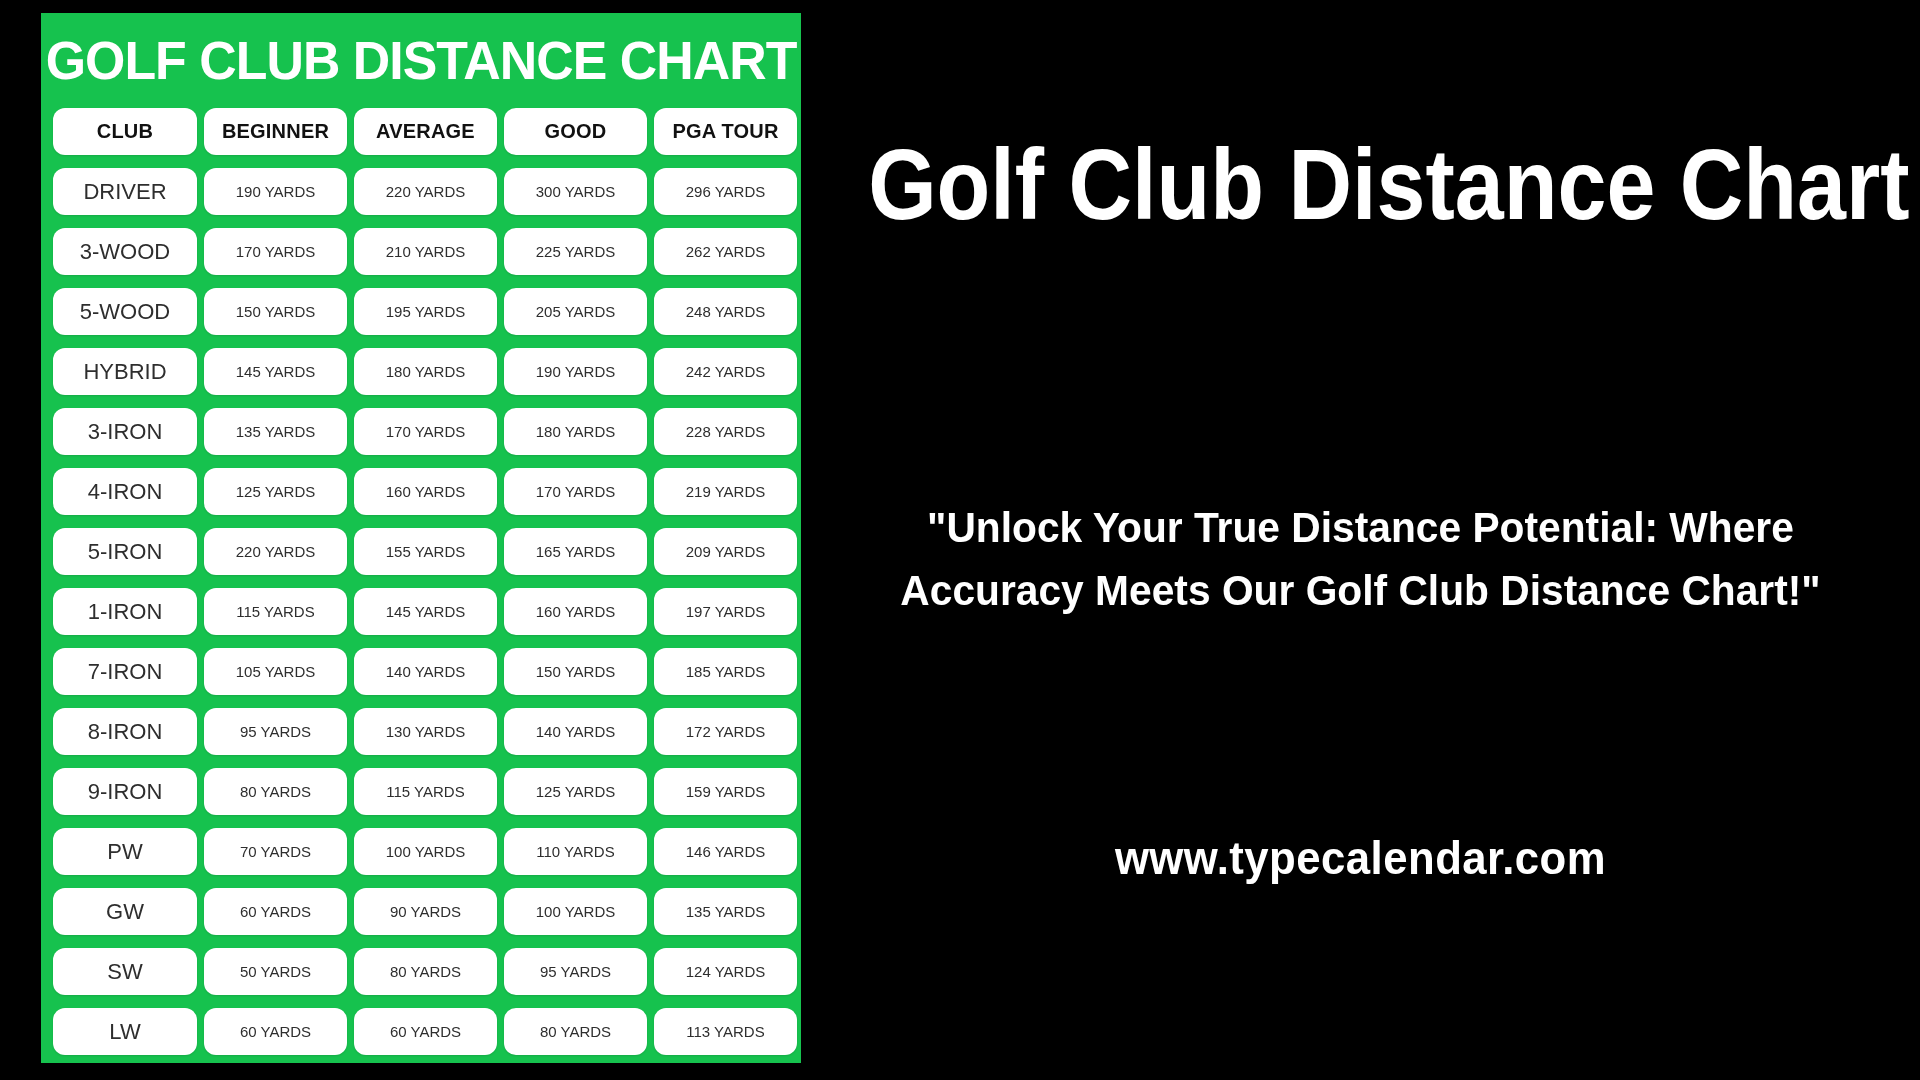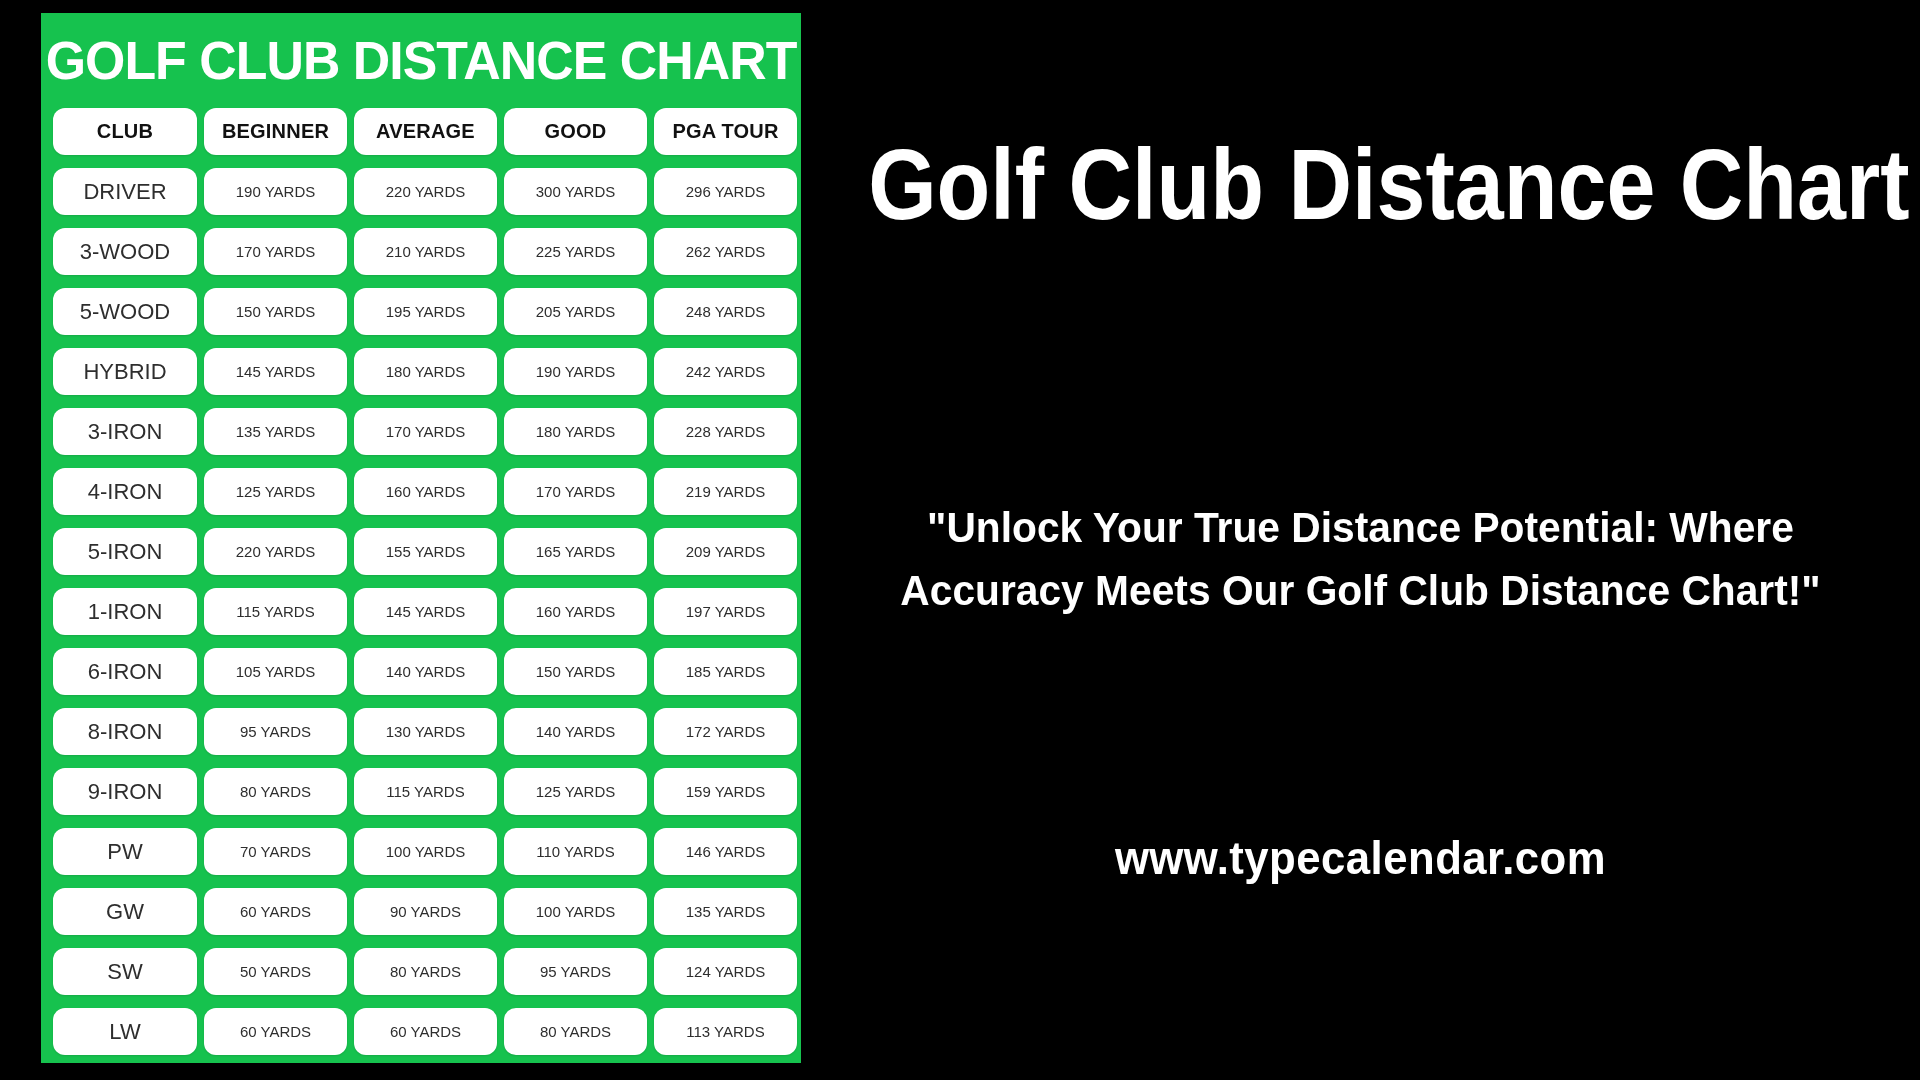--- a/index.html
+++ b/index.html
@@ -154,21 +154,21 @@
         <div class="pill club-cell">5-IRON</div>
         <div class="pill value-cell">220 YARDS</div>
         <div class="pill value-cell">155 YARDS</div>
         <div class="pill value-cell">165 YARDS</div>
         <div class="pill value-cell">209 YARDS</div>
         <div class="pill club-cell">1-IRON</div>
         <div class="pill value-cell">115 YARDS</div>
         <div class="pill value-cell">145 YARDS</div>
         <div class="pill value-cell">160 YARDS</div>
         <div class="pill value-cell">197 YARDS</div>
-        <div class="pill club-cell">6-IRON</div>
+        <div class="pill club-cell">7-IRON</div>
         <div class="pill value-cell">105 YARDS</div>
         <div class="pill value-cell">140 YARDS</div>
         <div class="pill value-cell">150 YARDS</div>
         <div class="pill value-cell">185 YARDS</div>
         <div class="pill club-cell">8-IRON</div>
         <div class="pill value-cell">95 YARDS</div>
         <div class="pill value-cell">130 YARDS</div>
         <div class="pill value-cell">140 YARDS</div>
         <div class="pill value-cell">172 YARDS</div>
         <div class="pill club-cell">9-IRON</div>

